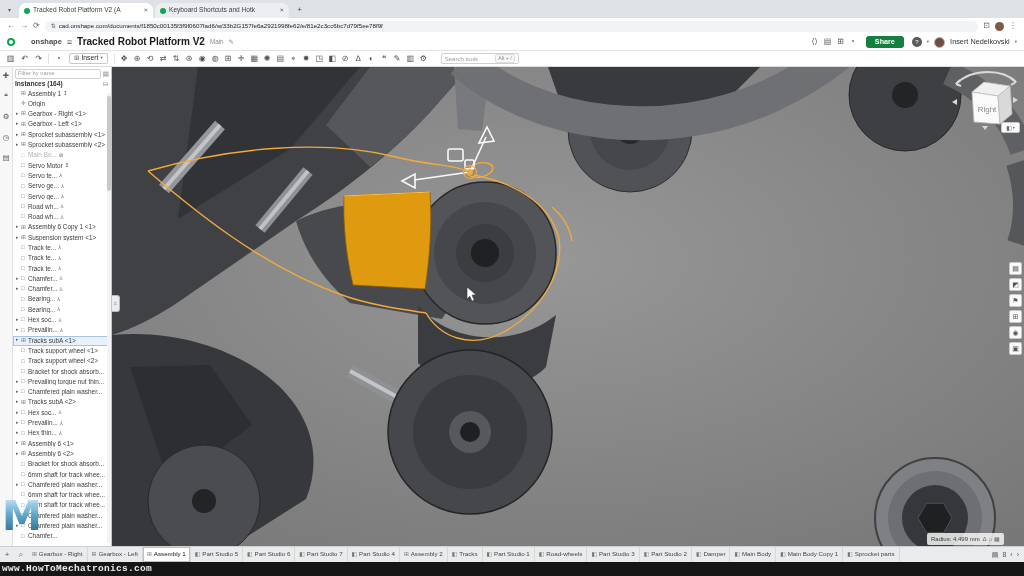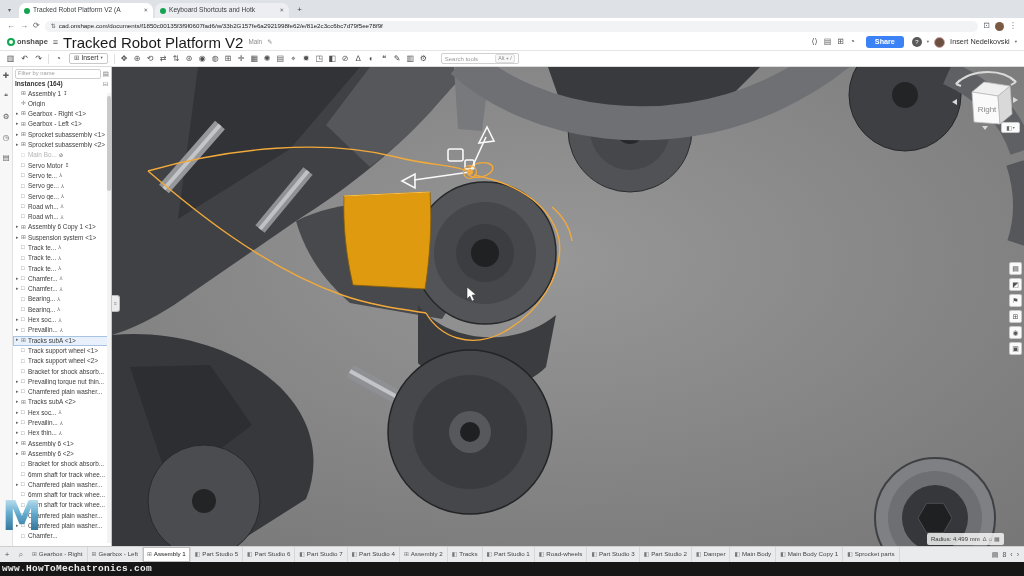--- a/index.html
+++ b/index.html
@@ -16,30 +16,30 @@
 .bclose{font-size:5.5px;color:#5f6368}
 .newtab{width:13px;height:13px;margin:0 0 2px 4px;font-size:8px;color:#444;display:flex;align-items:center;justify-content:center}
 #urlrow{position:absolute;top:18px;left:0;width:1024px;height:16px;background:#fff;display:flex;align-items:center;gap:5px;padding:0 7px}
 .navic{font-size:8px;color:#5f6368}
 #urlpill{flex:1;height:11px;background:#f1f3f4;border-radius:6px;display:flex;align-items:center;gap:3px;padding:0 6px;overflow:hidden}
 #urlpill .tune{font-size:6px;color:#5f6368}
 #urltext{font-size:6.2px;color:#202124;white-space:nowrap;overflow:hidden}
 .profile-dot{width:9px;height:9px;border-radius:50%;background:#7a5a43;flex:none}
 
 #osheader{position:absolute;top:34px;left:0;width:1024px;height:17px;background:#fff;border-bottom:1px solid #e4e4e4;display:flex;align-items:center;gap:5px;padding:0 7px}
-.oslogo{display:flex;align-items:center;gap:2px}
+.oslogo{display:flex;align-items:center;gap:16px}
 .oslogo .ring{width:8px;height:8px;border:2px solid #0ca74f;border-radius:50%}
 .oslogo .lt{font-size:7.5px;color:#4a4a4a;font-weight:bold}
 .burger{font-size:9px;color:#555}
-#doc-title{font-size:15px;font-weight:normal;color:#1a1a1a;white-space:nowrap}
+#doc-title{font-size:10px;font-weight:bold;color:#1a1a1a;white-space:nowrap}
 #branch{font-size:6.3px;color:#8a8a8a}
 .editic{font-size:6.3px;color:#8a8a8a}
 .hspacer{flex:1}
 .hicon{font-size:8px;color:#565656;margin:0 3px}
-#share-btn{background:#3b82f6;color:#fff;font-size:7.2px;font-weight:bold;padding:2.5px 9px;border-radius:3px;margin:8px 3px}
+#share-btn{background:#15803d;color:#fff;font-size:7.2px;font-weight:bold;padding:2.5px 9px;border-radius:3px;margin:8px 3px}
 .helpc{width:10px;height:10px;border-radius:50%;background:#5a5a5a;color:#fff;font-size:6px;display:flex;align-items:center;justify-content:center}
 .caret{font-size:4.5px;color:#666}
 .uavatar{width:11px;height:11px;border-radius:50%;background:#6b4f3f;border:1px solid #caa}
 #user-name{font-size:7.3px;color:#333;white-space:nowrap}
 
 #toolbar{position:absolute;top:51px;left:0;width:1024px;height:16px;background:#fff;border-bottom:1px solid #dcdcdc;display:flex;align-items:center;gap:1px;padding:0 4px}
 .ticon{font-size:8px;color:#4f4f4f;width:13px;text-align:center}
 .tdiv{width:1px;height:10px;background:#e0e0e0;margin:0 2px}
 #insert-btn{display:flex;align-items:center;gap:2px;border:1px solid #c9c9c9;border-radius:2px;padding:1.5px 4px;font-size:6.8px;color:#333;margin:0 3px}
 #insert-btn .ii{font-size:6.5px;color:#666}

